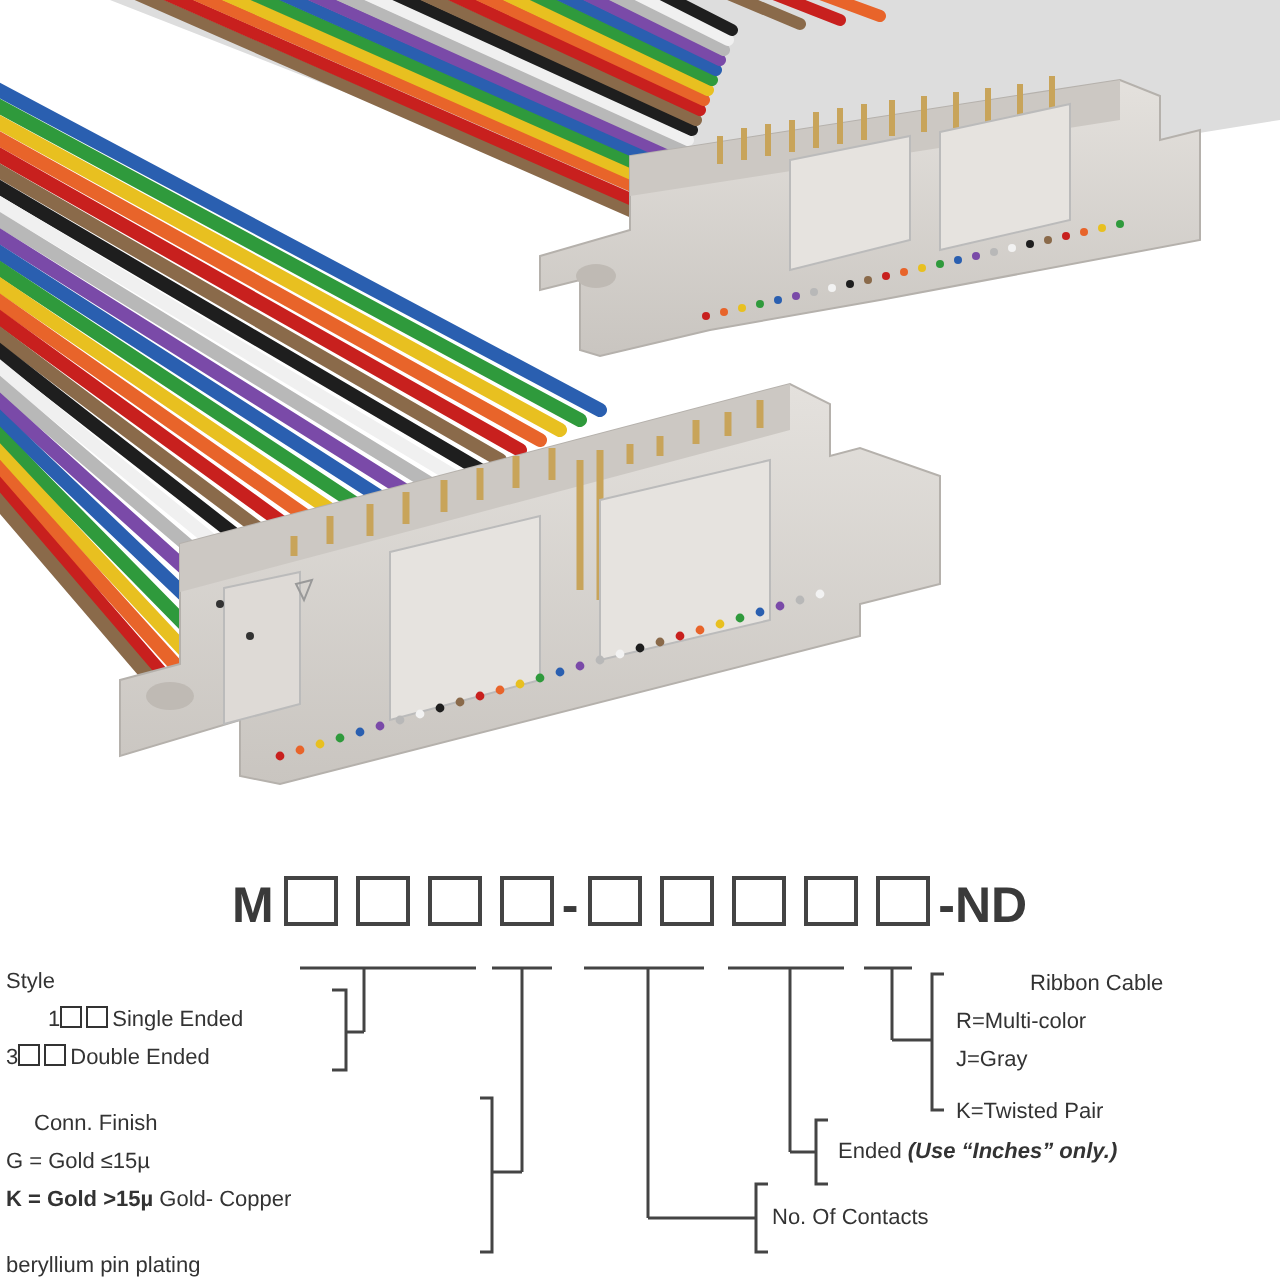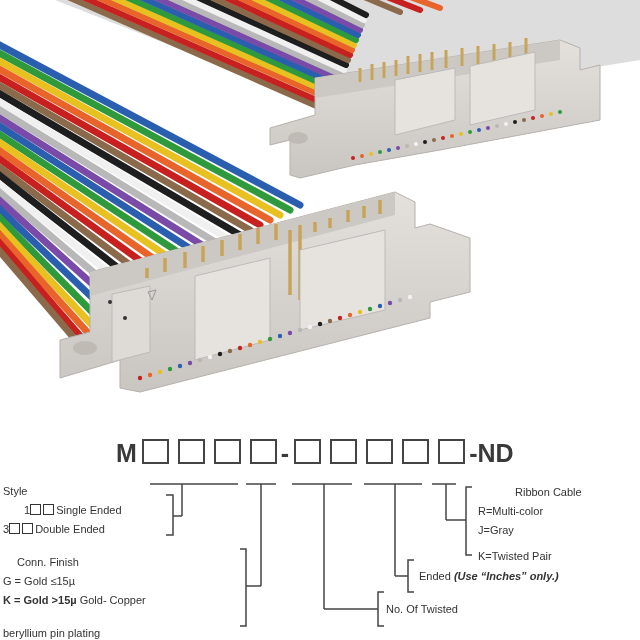--- a/index.html
+++ b/index.html
@@ -235,13 +235,13 @@
 <div class="lbl" style="left:3px;top:591px;"><b>K = Gold &gt;15µ</b><span> Gold- Copper</span></div>
 <div class="lbl" style="left:3px;top:624px;">beryllium pin plating</div>
 
 <div class="lbl" style="left:478px;top:483px;margin-left:37px;">Ribbon Cable</div>
 <div class="lbl" style="left:478px;top:502px;">R=Multi-color</div>
 <div class="lbl" style="left:478px;top:521px;">J=Gray</div>
 <div class="lbl" style="left:478px;top:547px;">K=Twisted Pair</div>
 
 <div class="lbl" style="left:419px;top:567px;"><span>Ended </span><i>(Use “Inches” only.)</i></div>
 
-<div class="lbl" style="left:386px;top:600px;">No. Of Twisted</div>
+<div class="lbl" style="left:386px;top:600px;">No. Of Contacts</div>
 
 </body></html>

